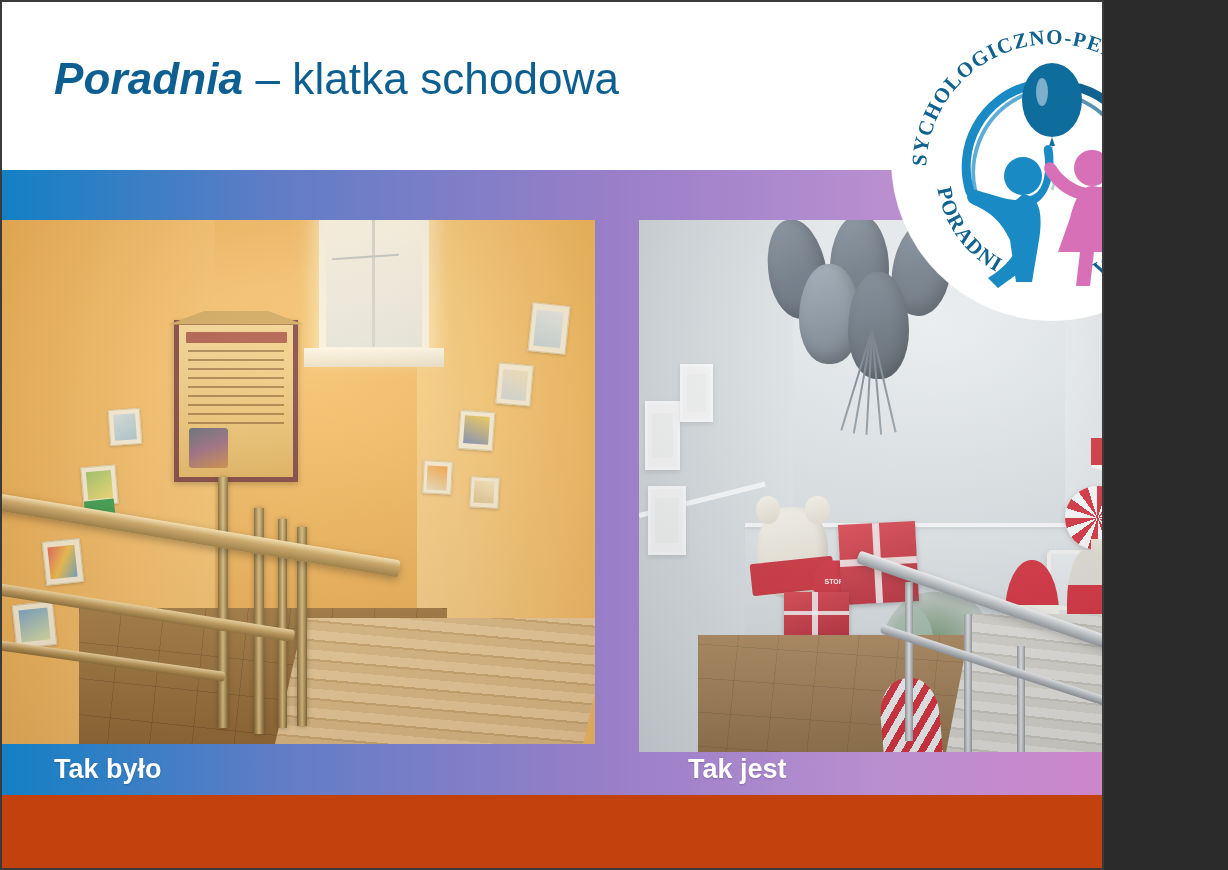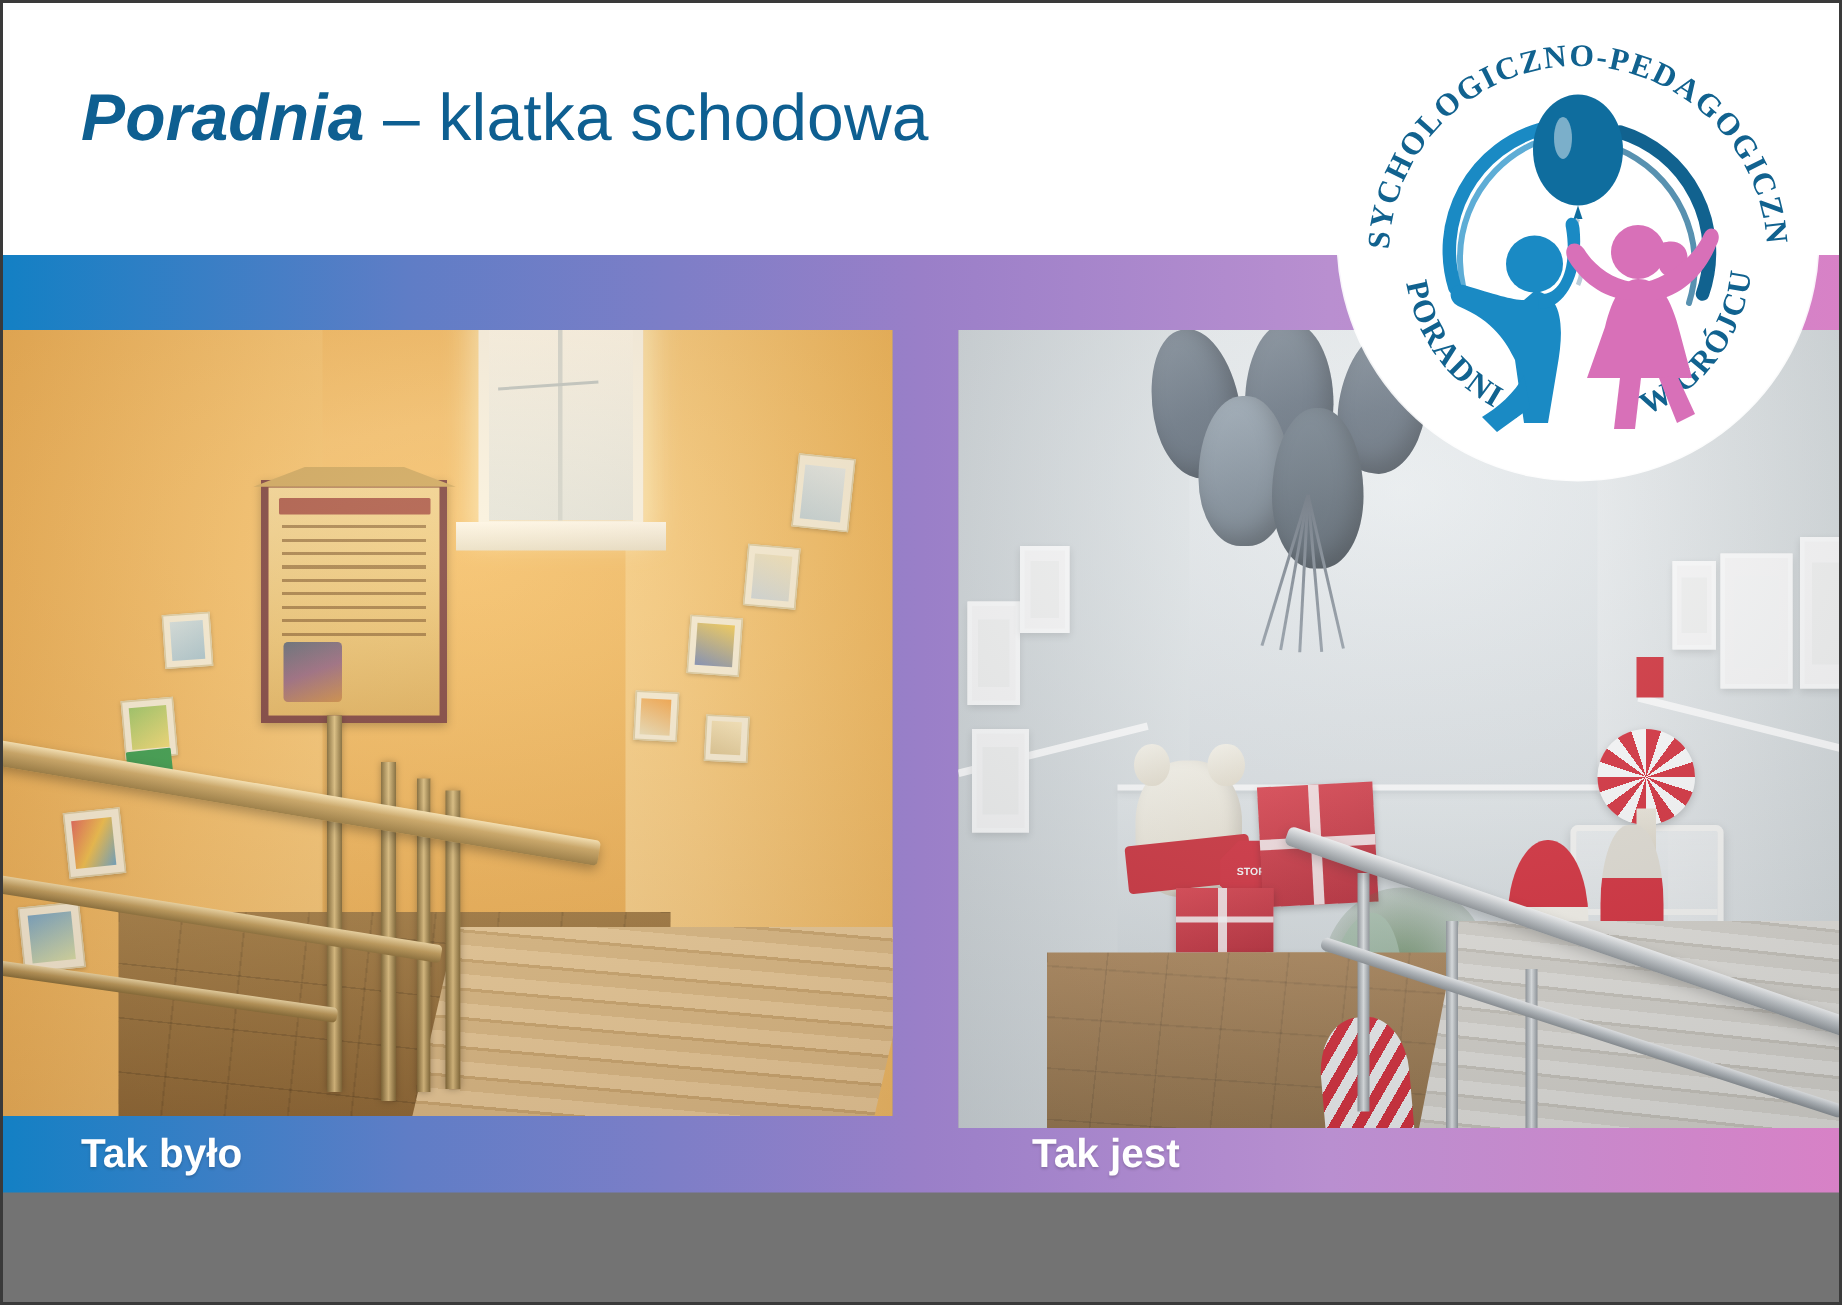--- a/index.html
+++ b/index.html
@@ -1,21 +1,21 @@
 <!DOCTYPE html>
 <html><head>
 <meta charset="utf-8">
 <style>
   html,body{margin:0;padding:0;background:#2b2b2b;}
   body{font-family:"Liberation Sans",sans-serif;}
 
   .slide{
     position:relative;
-    width:1228px;height:870px;
-    background:#737373;
+    width:1104px;height:870px;
+    background:#c2410c;
     overflow:hidden;
     box-sizing:border-box;
     border:2px solid #3a3a3a;
   }
 
   
   .title-bar{
     position:absolute;left:0;top:0;width:1228px;height:168px;
     background:#ffffff;
   }

